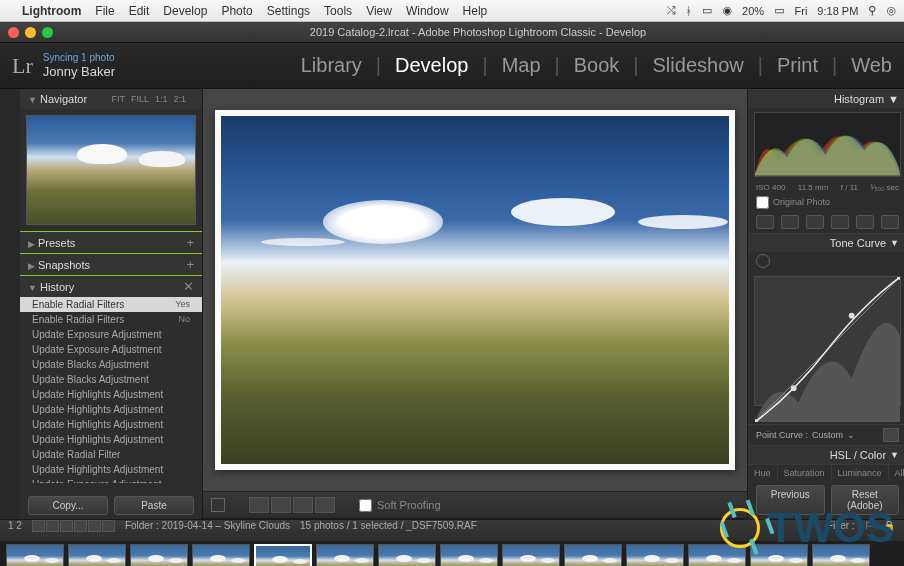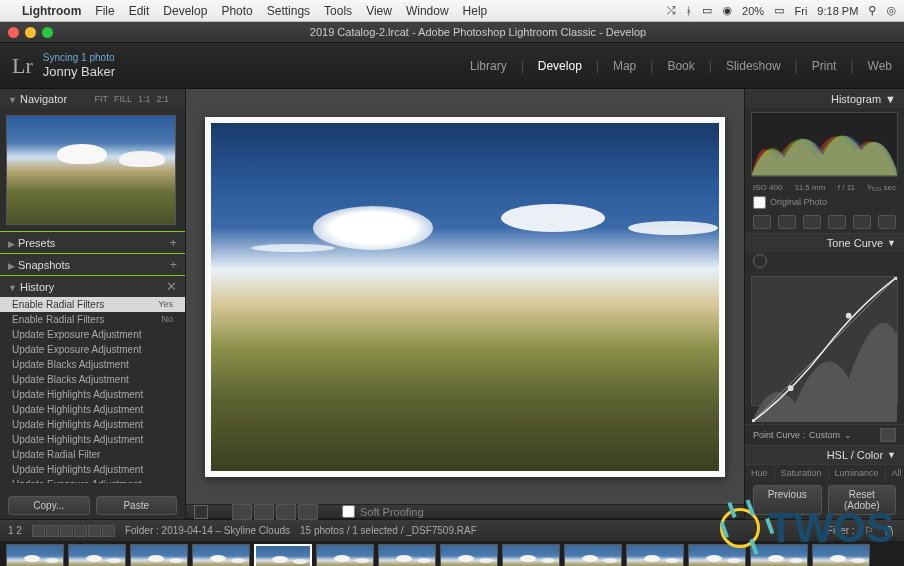--- a/index.html
+++ b/index.html
@@ -19,27 +19,27 @@
 .tc-min { background: #ffbd2e; }
 .tc-max { background: #28c940; }
 .window-title { flex: 1; text-align: center; font-size: 11px; color: #ccc; }
 
 
 .module-bar { height: 46px; background: linear-gradient(#2a2a2a, #1e1e1e); display: flex; align-items: center; padding: 0 12px; border-bottom: 1px solid #111; }
 .lr-logo { font-family: Georgia, serif; font-size: 22px; color: #aaa; margin-right: 10px; }
 .sync-user { font-size: 10px; color: #6fa9d8; line-height: 1.2; }
 .sync-user .name { display: block; color: #d8d8d8; font-size: 13px; }
 .module-bar .spacer { flex: 1; }
-.modules { display: flex; gap: 14px; font-size: 12px; font-weight: 300; color: #999; }
+.modules { display: flex; gap: 14px; font-size: 20px; font-weight: 300; color: #999; }
 .modules span { cursor: pointer; }
 .modules .active { color: #fff; }
 .modules .sep { color: #555; }
 
 
-.main { display: flex; height: 430px; }
+.main { display: flex; height: 430px; padding-left: 20px; }
 
 
 .left-panel { width: 186px; background: #2d2d2d; display: flex; flex-direction: column; border-right: 1px solid #1a1a1a; }
 .panel-section { border-top: 1px solid #84cc16; }
 .panel-head { display: flex; align-items: center; justify-content: space-between; padding: 3px 8px; font-size: 11px; color: #ddd; background: #333; }
 .panel-head .toggle { font-size: 9px; color: #888; }
 .panel-head .add { color: #888; font-size: 13px; }
 .nav-preview { padding: 6px; }
 .nav-img { width: 170px; height: 110px; background: linear-gradient(180deg, #2a5a9a 0%, #4a7ab0 25%, #d0e0f0 38%, #b8a878 50%, #6a7038 70%, #4a5028 100%); border: 1px solid #555; position: relative; }
 .nav-img::before { content: ""; position: absolute; top: 26%; left: 30%; width: 50px; height: 20px; background: #f8f8f8; border-radius: 50% 50% 40% 40%; box-shadow: 60px 5px 0 -2px #f4f4f4; }
@@ -53,21 +53,21 @@
 .history-item.selected .val { color: #555; }
 
 .copy-paste { display: flex; gap: 6px; padding: 4px 8px; margin-top: auto; }
 .btn { flex: 1; background: linear-gradient(#484848, #363636); border: 1px solid #555; border-radius: 3px; padding: 3px; text-align: center; font-size: 10px; color: #ccc; cursor: pointer; }
 
 
 .center { flex: 1; display: flex; flex-direction: column; background: #464646; }
 .canvas-wrap { flex: 1; display: flex; align-items: center; justify-content: center; padding: 12px; }
 .canvas { width: 520px; height: 360px; background: linear-gradient(180deg, #1a3a6a 0%, #2a5a9a 18%, #3a6aaa 30%, #e8f0f8 42%, #d8c898 52%, #8a9048 65%, #5a6030 80%, #3a4020 100%); border: 6px solid #fafafa; box-shadow: 0 2px 8px rgba(0,0,0,0.5); position: relative; overflow: hidden; }
 .canvas::before { content: ""; position: absolute; top: 24%; left: 20%; width: 120px; height: 44px; background: radial-gradient(ellipse, #fff 50%, rgba(255,255,255,0.7) 70%, transparent 80%); border-radius: 50%; box-shadow: 180px -10px 0 -8px rgba(255,255,255,0.9), 300px 0 0 -15px rgba(255,255,255,0.85), -80px 20px 0 -18px rgba(255,255,255,0.7); }
-.toolbar { height: 15px; background: linear-gradient(#383838, #2c2c2c); border-top: 1px solid #222; border-bottom: 1px solid #1a1a1a; display: flex; align-items: center; padding: 0 8px; gap: 24px; font-size: 11px; color: #888; }
+.toolbar { height: 28px; background: linear-gradient(#383838, #2c2c2c); border-top: 1px solid #222; border-bottom: 1px solid #1a1a1a; display: flex; align-items: center; padding: 0 8px; gap: 24px; font-size: 11px; color: #888; }
 .tool-switch { width: 14px; height: 14px; border: 1px solid #666; background: #333; }
 .tool-group { display: flex; gap: 2px; }
 .tool-group span { width: 20px; height: 16px; background: #444; border: 1px solid #555; }
 .softproof { display: flex; align-items: center; gap: 5px; }
 .softproof input { accent-color: #666; }
 
 
 .right-panel { width: 160px; background: #2d2d2d; display: flex; flex-direction: column; border-left: 1px solid #1a1a1a; }
 .histogram-head, .section-head-r { display: flex; justify-content: flex-end; align-items: center; padding: 3px 8px; font-size: 11px; color: #ddd; background: #333; border-top: 1px solid #3a3a3a; gap: 4px; }
 .section-head-r .tri { font-size: 9px; }
@@ -83,21 +83,21 @@
 .channel-row { display: flex; justify-content: flex-end; gap: 8px; padding: 2px 8px; font-size: 9px; color: #999; }
 .pc-row { display: flex; align-items: center; gap: 4px; padding: 3px 8px; font-size: 9px; color: #aaa; border-top: 1px solid #3a3a3a; }
 .pc-row .pencil { margin-left: auto; width: 16px; height: 14px; background: #444; border: 1px solid #555; }
 
 .hsl-tabs { display: flex; font-size: 9px; color: #888; border-top: 1px solid #3a3a3a; }
 .hsl-tabs span { padding: 3px 6px; border-right: 1px solid #3a3a3a; cursor: pointer; }
 
 .prev-reset { display: flex; gap: 6px; padding: 4px 8px; margin-top: auto; }
 
 
-.status-bar { height: 22px; background: linear-gradient(#3a3a3a, #2c2c2c); display: flex; align-items: center; padding: 0 8px; gap: 10px; font-size: 10px; color: #aaa; border-top: 1px solid #1a1a1a; }
+.status-bar { height: 22px; background: linear-gradient(#3a3a3a, #2c2c2c); display: flex; align-items: flex-start; padding: 0 8px; gap: 10px; font-size: 10px; color: #aaa; border-top: 1px solid #1a1a1a; }
 .status-bar .flex { flex: 1; }
 .status-bar .switch { display: flex; gap: 1px; }
 .status-bar .switch span { width: 13px; height: 12px; background: #444; border: 1px solid #555; }
 .filmstrip { height: 44px; background: #1e1e1e; display: flex; align-items: center; padding: 2px 6px; gap: 4px; overflow: hidden; }
 .thumb { width: 58px; height: 38px; background: linear-gradient(180deg, #3a6a9a 0%, #4a7ab0 30%, #d8e0e8 42%, #a8a070 55%, #5a6038 100%); border: 1px solid #555; flex-shrink: 0; position: relative; }
 .thumb.selected { border: 2px solid #fff; }
 .thumb::before { content: ""; position: absolute; top: 28%; left: 30%; width: 16px; height: 7px; background: #f4f4f4; border-radius: 50%; box-shadow: 20px 2px 0 -1px #f0f0f0; }
 
 
 .watermark { position: absolute; bottom: 10px; right: 10px; font-size: 42px; font-weight: 800; color: #1a4a6a; font-family: Arial Black, sans-serif; display: flex; align-items: center; gap: 0; z-index: 100; }

